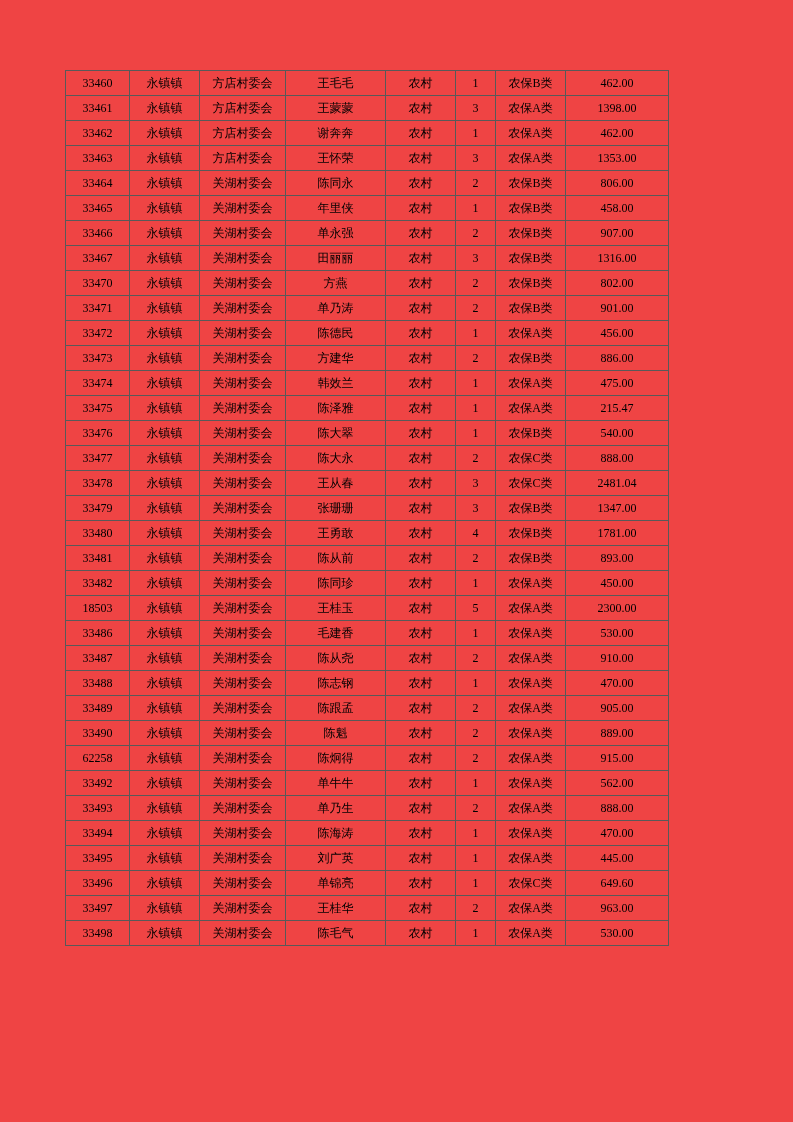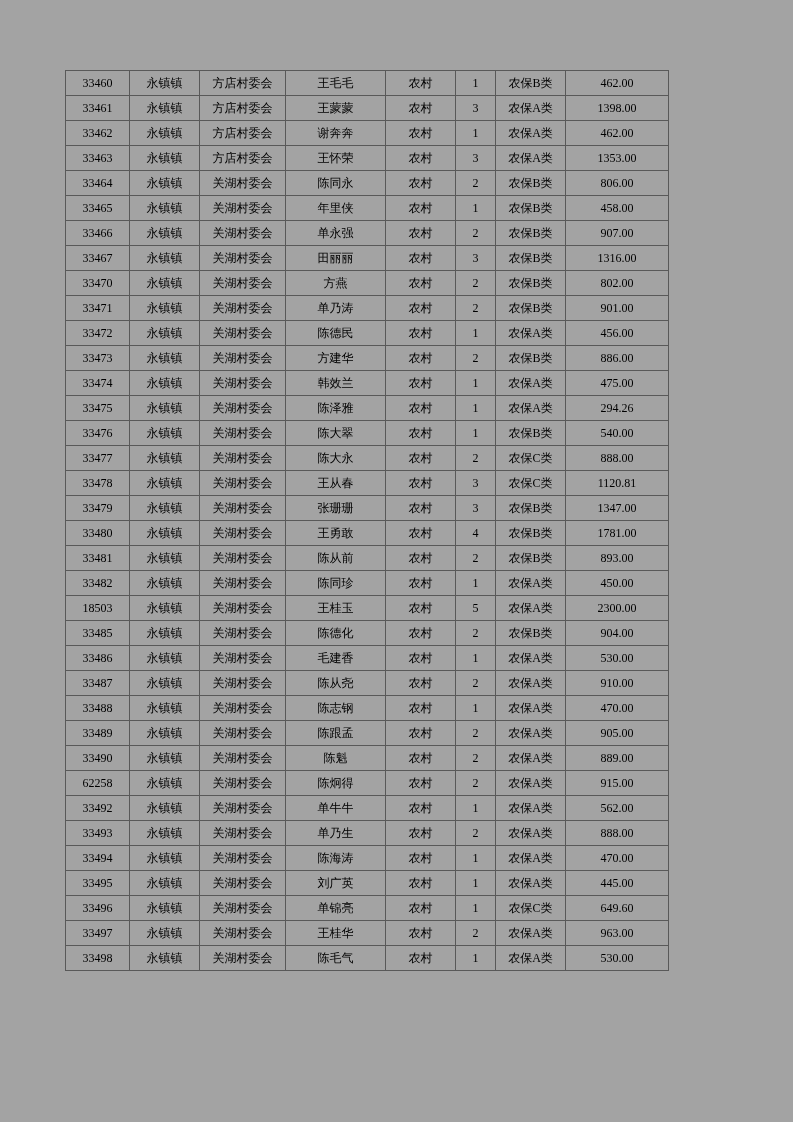--- a/index.html
+++ b/index.html
@@ -13,21 +13,21 @@
     position: relative;
     font-family: "Liberation Serif", "DejaVu Serif", serif;
     color: #000000;
   }
   .page {
     position: absolute;
     left: 0;
     top: 0;
     width: 793px;
     height: 1122px;
-    background: #a3a3a3;
+    background: #ef4444;
     overflow: hidden;
   }
   table.data-table {
     position: absolute;
     left: 65px;
     top: 70px;
     width: 603px;
     border-collapse: collapse;
     table-layout: fixed;
   }
@@ -198,21 +198,21 @@
           <td>475.00</td>
         </tr>
         <tr>
           <td>33475</td>
           <td>永镇镇</td>
           <td>关湖村委会</td>
           <td>陈泽雅</td>
           <td>农村</td>
           <td>1</td>
           <td>农保A类</td>
-          <td>294.26</td>
+          <td>215.47</td>
         </tr>
         <tr>
           <td>33476</td>
           <td>永镇镇</td>
           <td>关湖村委会</td>
           <td>陈大翠</td>
           <td>农村</td>
           <td>1</td>
           <td>农保B类</td>
           <td>540.00</td>
@@ -228,21 +228,21 @@
           <td>888.00</td>
         </tr>
         <tr>
           <td>33478</td>
           <td>永镇镇</td>
           <td>关湖村委会</td>
           <td>王从春</td>
           <td>农村</td>
           <td>3</td>
           <td>农保C类</td>
-          <td>1120.81</td>
+          <td>2481.04</td>
         </tr>
         <tr>
           <td>33479</td>
           <td>永镇镇</td>
           <td>关湖村委会</td>
           <td>张珊珊</td>
           <td>农村</td>
           <td>3</td>
           <td>农保B类</td>
           <td>1347.00</td>
@@ -279,30 +279,20 @@
         </tr>
         <tr>
           <td>18503</td>
           <td>永镇镇</td>
           <td>关湖村委会</td>
           <td>王桂玉</td>
           <td>农村</td>
           <td>5</td>
           <td>农保A类</td>
           <td>2300.00</td>
-        </tr>
-        <tr>
-          <td>33485</td>
-          <td>永镇镇</td>
-          <td>关湖村委会</td>
-          <td>陈德化</td>
-          <td>农村</td>
-          <td>2</td>
-          <td>农保B类</td>
-          <td>904.00</td>
         </tr>
         <tr>
           <td>33486</td>
           <td>永镇镇</td>
           <td>关湖村委会</td>
           <td>毛建香</td>
           <td>农村</td>
           <td>1</td>
           <td>农保A类</td>
           <td>530.00</td>

